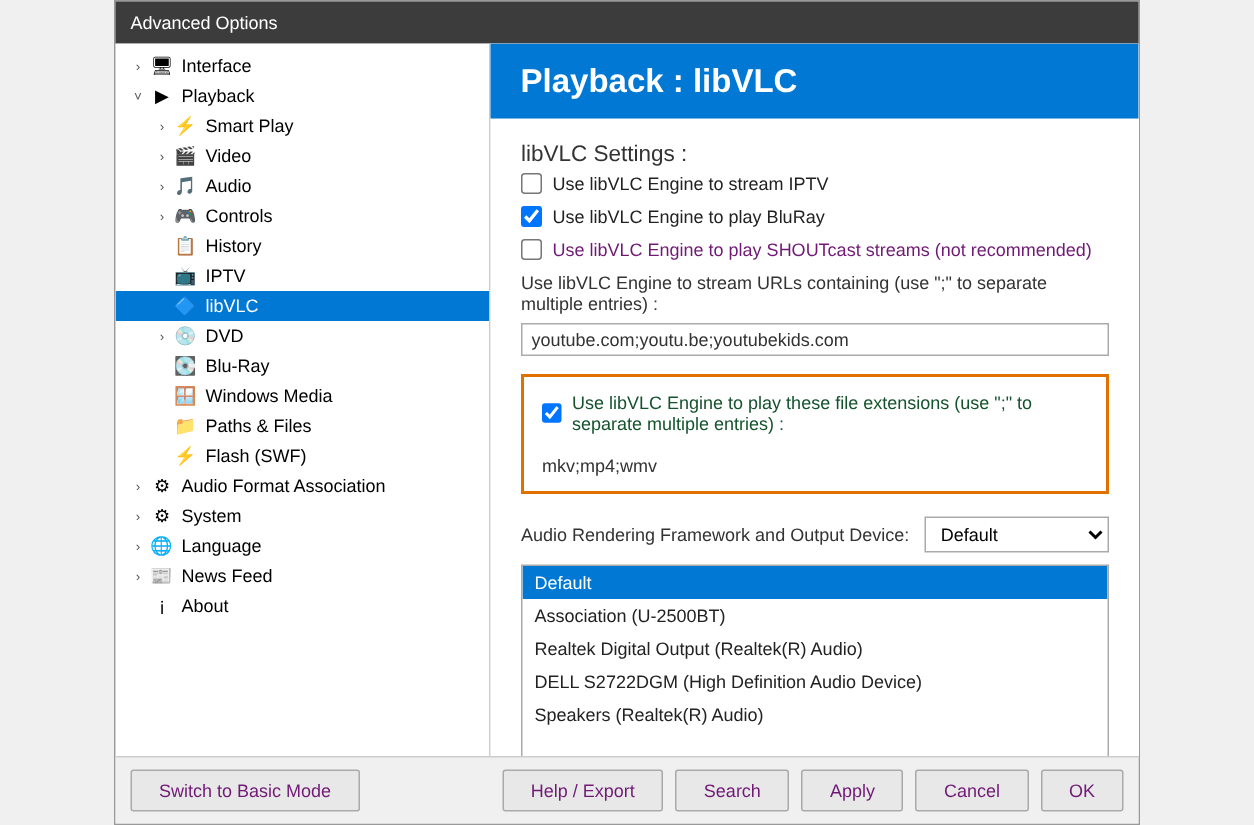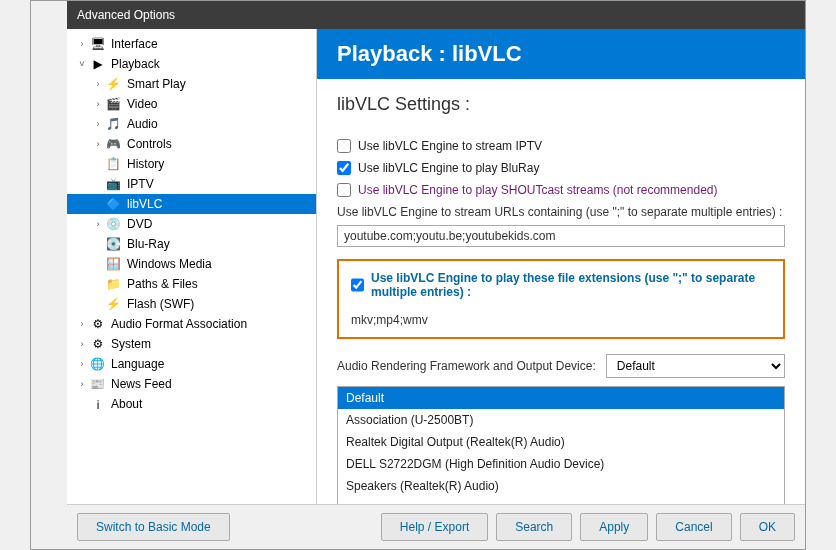--- a/index.html
+++ b/index.html
@@ -8,27 +8,26 @@
       font-size: 13px;
       background: #f0f0f0;
       display: flex;
       align-items: center;
       justify-content: center;
       width: 836px;
       height: 550px;
       overflow: hidden;
     }
     .window {
-      width: 776px;
+      width: 684px;
       height: 550px;
       background: #f0f0f0;
       border: 1px solid #999;
       display: flex;
       flex-direction: column;
-      padding-left: 36px;
     }
     .title-bar {
       background: #3c3c3c;
       color: white;
       padding: 5px 10px;
       font-size: 12px;
       display: flex;
       align-items: center;
       height: 28px;
     }
@@ -91,22 +90,22 @@
       font-size: 22px;
       font-weight: bold;
     }
     .content-body {
       flex: 1;
       padding: 15px 20px;
       overflow-y: auto;
       background: white;
     }
     .section-label {
-      font-size: 18px;
-      margin-bottom: 24px;
+      font-size: 15px;
+      margin-bottom: 4px;
       color: #333;
     }
     .checkbox-row {
       display: flex;
       align-items: center;
       margin-bottom: 8px;
     }
     .checkbox-row input[type="checkbox"] {
       margin-right: 7px;
       width: 14px;
@@ -191,21 +190,21 @@
       align-items: center;
       gap: 8px;
       margin-left: auto;
     }
     .btn {
       padding: 6px 18px;
       border: 1px solid #aaa;
       background: #e8e8e8;
       cursor: pointer;
       font-size: 12px;
-      color: #0369a1;
+      color: #701a75;
       border-radius: 2px;
     }
     .btn.primary {
       background: #e8e8e8;
     }
   </style>
 </head>
 <body>
 
 <div class="window">
@@ -331,21 +330,21 @@
               <label for="cb-2" style="font-size: 12px; color: #701a75;">Use libVLC Engine to play SHOUTcast streams (not recommended)</label>
             </div>
           </div>
         
         <div style="margin-bottom:6px; font-size:12px; color:#333;">Use libVLC Engine to stream URLs containing (use ";" to separate multiple entries) :</div>
         <input class="url-input" type="text" value="youtube.com;youtu.be;youtubekids.com" style="">
         
         <div class="highlighted-section">
           <div class="checkbox-row">
             <input type="checkbox" id="ext-check" checked="" style="">
-            <label for="ext-check" style="font-size:12px;color:#0369a1;font-weight:bold;">Use libVLC Engine to play these file extensions (use ";" to separate multiple entries) :</label>
+            <label for="ext-check" style="font-size:12px;color:#14532d;">Use libVLC Engine to play these file extensions (use ";" to separate multiple entries) :</label>
           </div>
           <input class="ext-input" type="text" value="mkv;mp4;wmv" style="">
         </div>
         
         <div class="rendering-row">
           <span class="rendering-label">Audio Rendering Framework and Output Device:</span>
           <select class="rendering-select">
             <option>Default</option>
           </select>
         </div>

